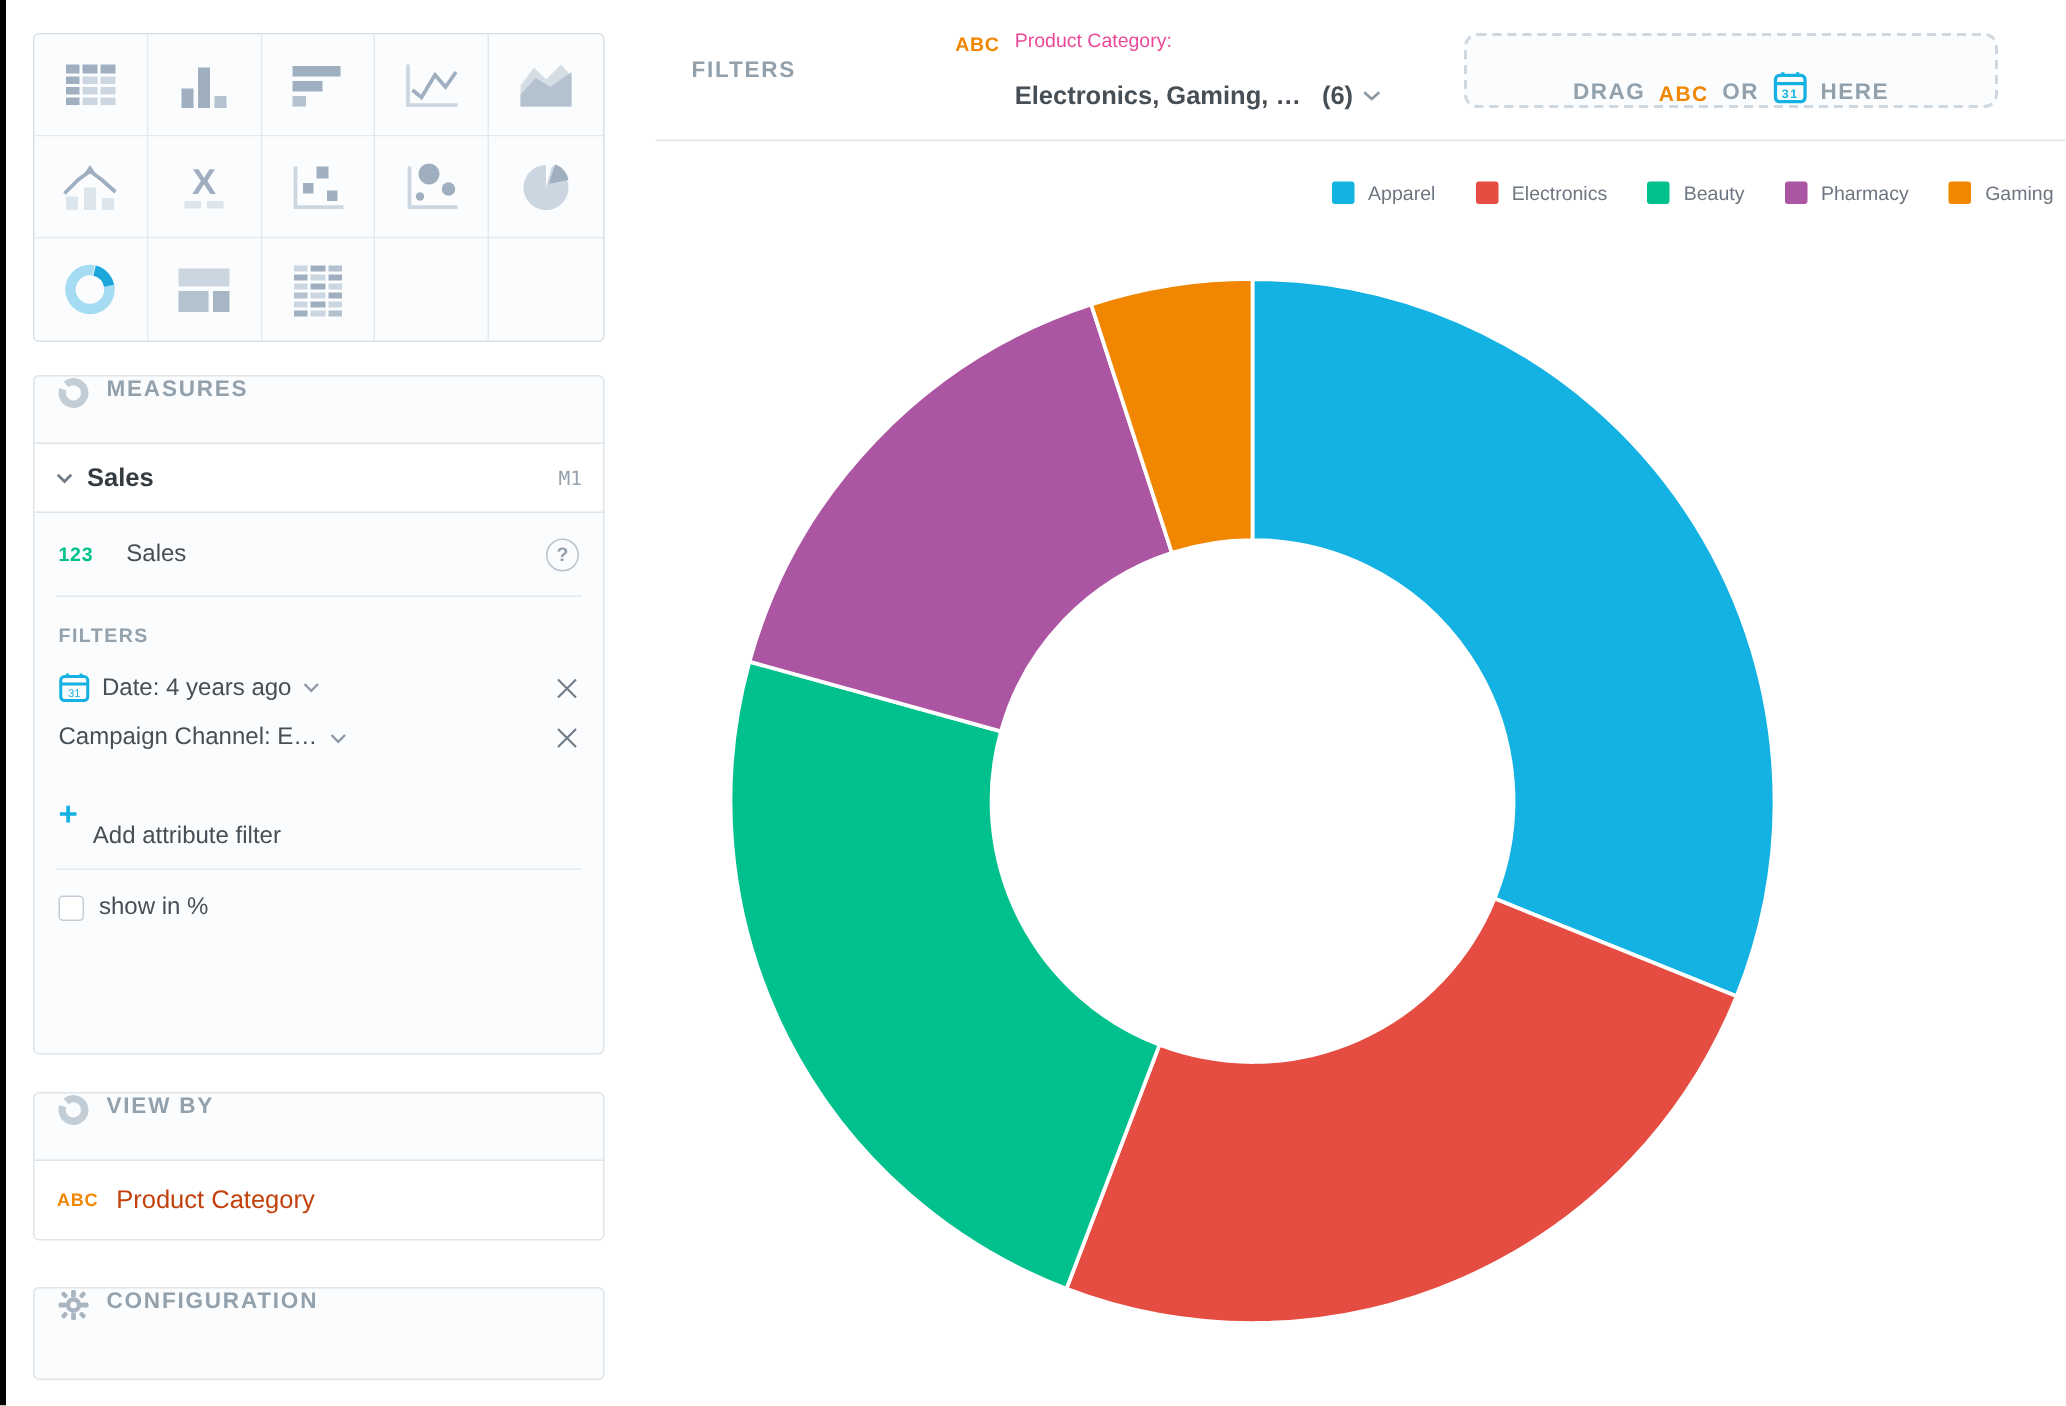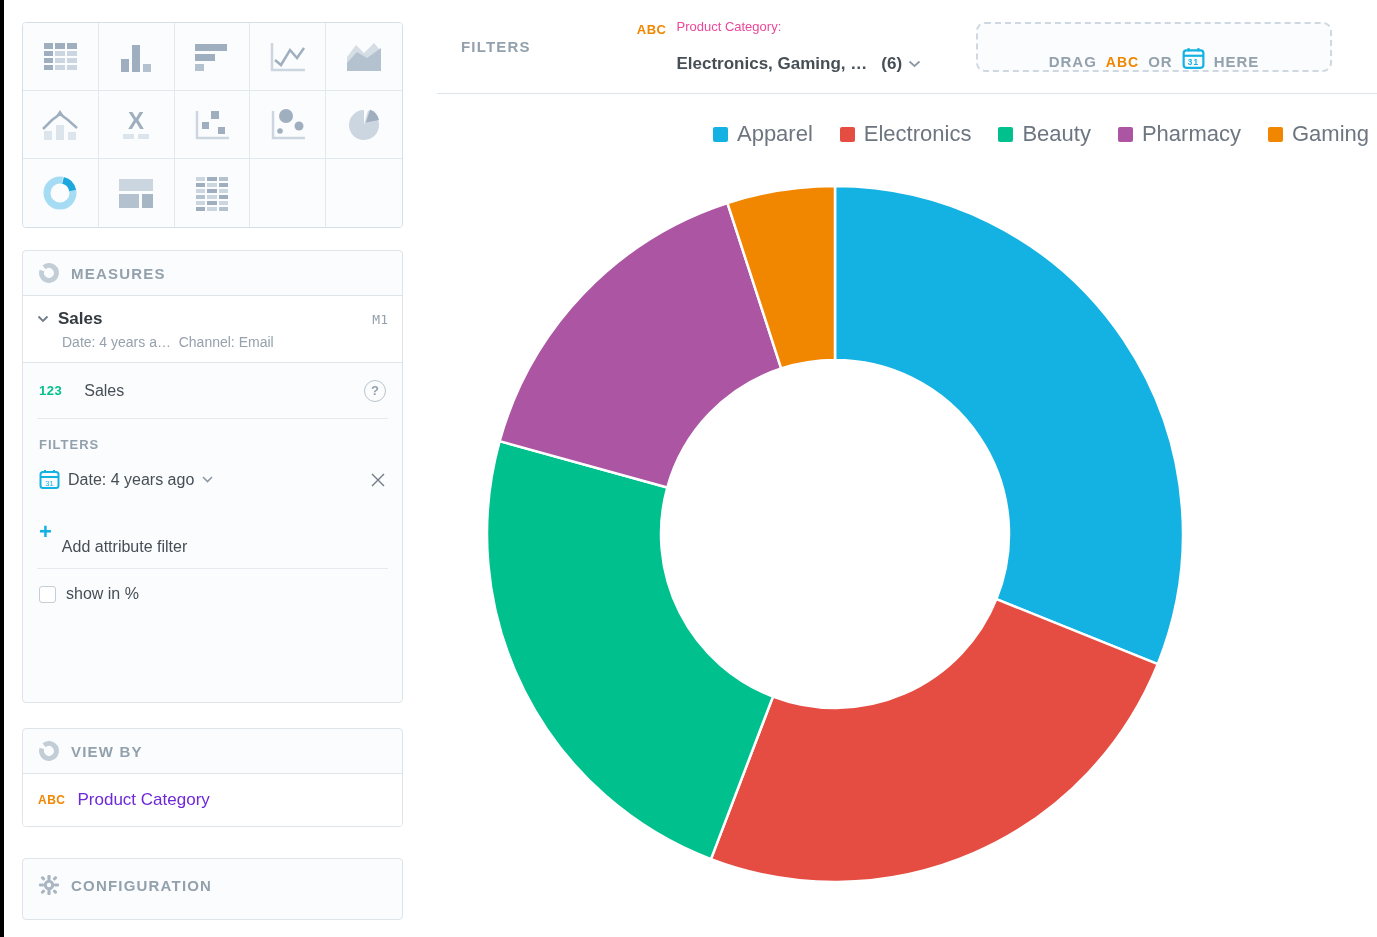--- a/index.html
+++ b/index.html
@@ -15,21 +15,21 @@
     display:flex; align-items:center; justify-content:center; background:#fbfcfd; cursor:pointer; }
   .vis-cell:nth-child(5n) { border-right:none; }
   .vis-cell:nth-child(n+11) { border-bottom:none; }
 
   
   .panel { position:absolute; left:22px; width:381px; background:#fbfcfd;
     border:1px solid #dde4ea; border-radius:4px; overflow:hidden; }
   .panel-measures { top:250px; height:453px; }
   .panel-viewby   { top:728px; }
   .panel-config   { top:858px; height:62px; }
-  .panel-header { height:45px; display:flex; align-items:center; gap:11px; padding:0 15px;
+  .panel-header { height:45px; display:flex; align-items:flex-start; gap:11px; padding:0 15px;
     color:#93a1ad; font-size:15px; font-weight:bold; letter-spacing:1.2px; }
   .panel-header.bordered { border-bottom:1px solid #dde4ea; }
   .bucket-item { background:#ffffff; border-bottom:1px solid #dde4ea; padding:13px 14px 12px 14px; cursor:pointer; }
   .bucket-line1 { display:flex; align-items:center; gap:9px; }
   .bucket-title { font-size:17px; font-weight:bold; color:#333a40; }
   .bucket-tag { margin-left:auto; font-family:"DejaVu Sans Mono", monospace; font-size:13px; color:#95a1ac; }
   .bucket-sub { margin:5px 0 0 25px; font-size:14px; color:#95a1ac; white-space:pre; }
   .measure-row { height:55px; display:flex; align-items:center; gap:22px; padding:0 16px; }
   .num-icon { color:#00c18d; font-size:13px; font-weight:bold; letter-spacing:0.5px; }
   .measure-label { font-size:16px; color:#464e56; }
@@ -40,42 +40,42 @@
   .filter-row { display:flex; align-items:center; gap:8px; padding:7px 16px; font-size:16px; color:#464e56; cursor:pointer; }
   .filter-x { margin-left:auto; cursor:pointer; display:flex; }
   .add-filter { display:flex; align-items:center; gap:10px; padding:10px 16px 12px 16px; cursor:pointer; }
   .plus-glyph { color:#14b2e2; font-size:22px; font-weight:bold; line-height:18px; }
   .add-filter-label { font-size:16px; color:#464e56;margin-top:31px; }
   .checkbox-row { display:flex; align-items:center; gap:10px; padding:16px 16px 18px 16px; cursor:pointer; }
   .checkbox { width:17px; height:17px; background:#fff; border:1px solid #c3ced8; border-radius:3px; }
   .checkbox-label { font-size:16px; color:#464e56; }
   .attr-item { background:#fff; display:flex; align-items:center; gap:12px; padding:16px 15px; cursor:pointer; }
   .abc-icon { color:#f18600; font-size:12px; font-weight:bold; letter-spacing:0.5px; }
-  .attr-label { font-size:17px; color:#6d28d9; }
+  .attr-label { font-size:17px; color:#c2410c; }
 
   
   .topbar { position:absolute; left:437px; top:0; width:940px; height:94px;
     border-bottom:1px solid #dde4ea; display:flex; align-items:center; background:#fff; }
   .topbar-filters-label { margin-left:24px; color:#93a1ad; font-size:15px; font-weight:bold; letter-spacing:1.2px; }
   .filter-chip { margin-left:106px; display:flex; gap:10px; cursor:pointer; }
   .filter-chip .abc-icon { margin-top:3px; font-size:13px; }
   .chip-line1 { font-size:13px; color:#ec4899; }
   .chip-line2 { margin-top:20px; font-size:17px; font-weight:bold; color:#464e56; display:flex; align-items:center; gap:6px; }
   .chip-count { margin-left:8px; }
   .dropzone { margin-left:auto; margin-right:45px; width:356px; height:50px;
     border:2px dashed #cfd8e0; border-radius:9px; background:#fbfcfd;
     display:flex; align-items:flex-end; justify-content:center; gap:9px;
     color:#93a1ad; font-size:15px; font-weight:bold; letter-spacing:1px; }
   .dz-abc { color:#f18600; font-size:14px; }
 
   
   .legend { position:absolute; top:121px; right:8px; display:flex; gap:27px; }
   .legend-item { display:flex; align-items:center; gap:9px; cursor:pointer; }
   .legend-swatch { width:15px; height:15px; border-radius:2px; display:inline-block; }
-  .legend-label { font-size:22px; color:#6d7680; }
+  .legend-label { font-size:13px; color:#6d7680; }
   #donut-svg { position:absolute; left:484px; top:183px; }
 
   svg { display:block; }
 </style>
 </head>
 <body>
 
 <div class="edge-left"></div>
 
 <div class="vis-picker">
@@ -210,21 +210,20 @@
   </div>
 
   <div class="bucket-item">
     <div class="bucket-line1">
       <svg width="12" height="8" viewBox="0 0 12 8">
         <path d="M1.5 1.5 L6 6 L10.5 1.5" stroke="#6f7b87" stroke-width="1.8" fill="none"></path>
       </svg>
       <span class="bucket-title">Sales</span>
       <span class="bucket-tag">M1</span>
     </div>
-    <div class="bucket-sub">Date: 4 years a…  Channel: Email</div>
   </div>
 
   <div class="measure-row">
     <span class="num-icon">123</span>
     <span class="measure-label">Sales</span>
     <span class="help-circle">?</span>
   </div>
   <div class="divider"></div>
 
   <div class="filters-label">FILTERS</div>
@@ -241,20 +240,31 @@
     <svg width="11" height="7" viewBox="0 0 11 7">
       <path d="M1 1 L5.5 5.5 L10 1" stroke="#8c98a4" stroke-width="1.6" fill="none"></path>
     </svg>
     <span class="filter-x">
       <svg width="16" height="16" viewBox="0 0 16 16">
         <path d="M2 2 L14 14 M14 2 L2 14" stroke="#6f7b87" stroke-width="1.4"></path>
       </svg>
     </span>
   </div>
 
+  <div class="filter-row">
+    <span>Campaign Channel: E…</span>
+    <svg width="11" height="7" viewBox="0 0 11 7">
+      <path d="M1 1 L5.5 5.5 L10 1" stroke="#8c98a4" stroke-width="1.6" fill="none"></path>
+    </svg>
+    <span class="filter-x">
+      <svg width="16" height="16" viewBox="0 0 16 16">
+        <path d="M2 2 L14 14 M14 2 L2 14" stroke="#6f7b87" stroke-width="1.4"></path>
+      </svg>
+    </span>
+  </div>
 
   <div class="add-filter">
     <span class="plus-glyph">+</span>
     <span class="add-filter-label">Add attribute filter</span>
   </div>
   <div class="divider"></div>
 
   <div class="checkbox-row">
     <span class="checkbox"></span>
     <span class="checkbox-label">show in %</span>

